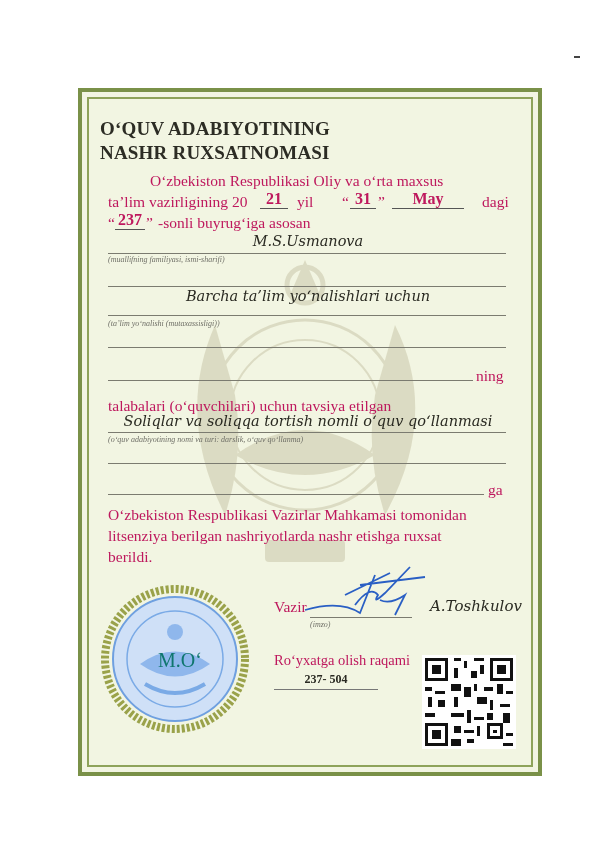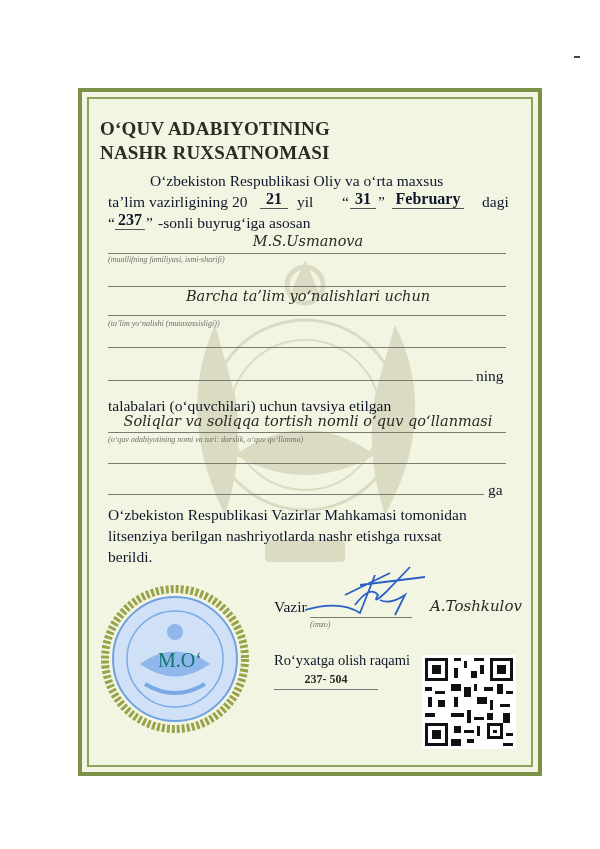--- a/index.html
+++ b/index.html
@@ -14,21 +14,21 @@
   }
   .frame-inner {
     position: absolute; left: 87px; top: 97px; width: 446px; height: 670px;
     border: 2px solid #8ea35a; box-sizing: border-box;
   }
   .abs { position: absolute; }
   .emblem {
     position: absolute; left: 155px; top: 255px; width: 300px; height: 320px; opacity: 0.18;
   }
   .title { left: 100px; width: 420px; text-align: left; font-weight: bold; font-size: 19px; color: #2c2c24; letter-spacing: 0.2px; }
-  .body-text { font-size: 15.5px; color: #0f172a; }
+  .body-text { font-size: 15.5px; color: #be185d; }
   .fill { font-weight: bold; font-size: 16px; text-align: center; border-bottom: 1px solid #555; }
   .line { position: absolute; left: 108px; height: 1px; background: #7b7b70; }
   .hand { font-family: "DejaVu Serif", serif; font-style: italic; font-size: 14.5px; color: #2a2a22; text-align: center; }
   .caption { font-style: italic; font-size: 8px; color: #6e6e66; }
   .qr { position: absolute; left: 422px; top: 655px; width: 94px; height: 94px; background: #fff; }
   .seal { position: absolute; left: 100px; top: 584px; width: 150px; height: 150px; }
 </style>
 </head>
 <body>
 
@@ -52,21 +52,21 @@
 <div class="abs title" style="top:142px;">NASHR RUXSATNOMASI</div>
 
 <div class="abs body-text" style="left:150px; top:172px;">O‘zbekiston Respublikasi Oliy va o‘rta maxsus</div>
 
 <div class="abs body-text" style="left:108px; top:193px;">ta’lim vazirligining 20</div>
 <div class="abs body-text fill" style="left:260px; top:190px; width:28px;">21</div>
 <div class="abs body-text" style="left:297px; top:193px;">yil</div>
 <div class="abs body-text" style="left:342px; top:193px;">“</div>
 <div class="abs body-text fill" style="left:350px; top:190px; width:26px;">31</div>
 <div class="abs body-text" style="left:378px; top:193px;">”</div>
-<div class="abs body-text fill" style="left:392px; top:190px; width:72px;">February</div>
+<div class="abs body-text fill" style="left:392px; top:190px; width:72px;">May</div>
 <div class="abs body-text" style="left:482px; top:193px;">dagi</div>
 
 <div class="abs body-text" style="left:108px; top:214px;">“</div>
 <div class="abs body-text fill" style="left:115px; top:211px; width:30px;">237</div>
 <div class="abs body-text" style="left:146px; top:214px;">”</div>
 <div class="abs body-text" style="left:158px; top:214px;">-sonli buyrug‘iga asosan</div>
 
 <div class="abs hand" style="left:108px; width:400px; top:233px;">M.S.Usmanova</div>
 <div class="line" style="top:253px; width:398px;"></div>
 <div class="abs caption" style="left:108px; width:400px; top:255px;">(muallifning familiyasi, ismi-sharifi)</div>

